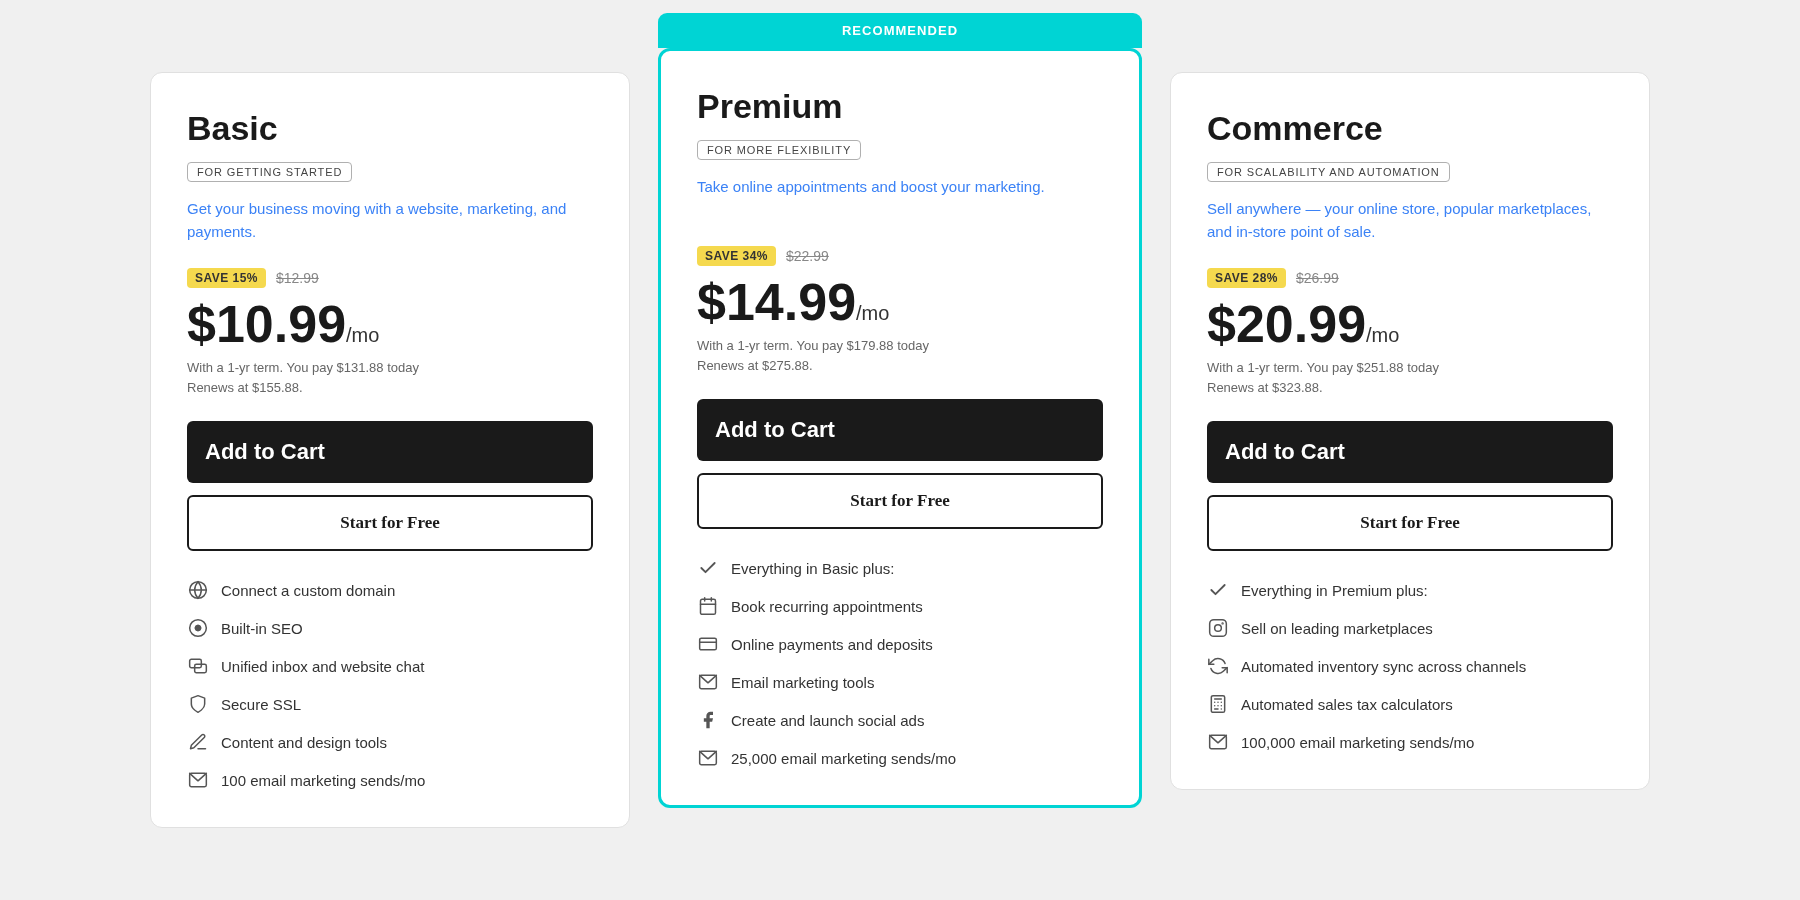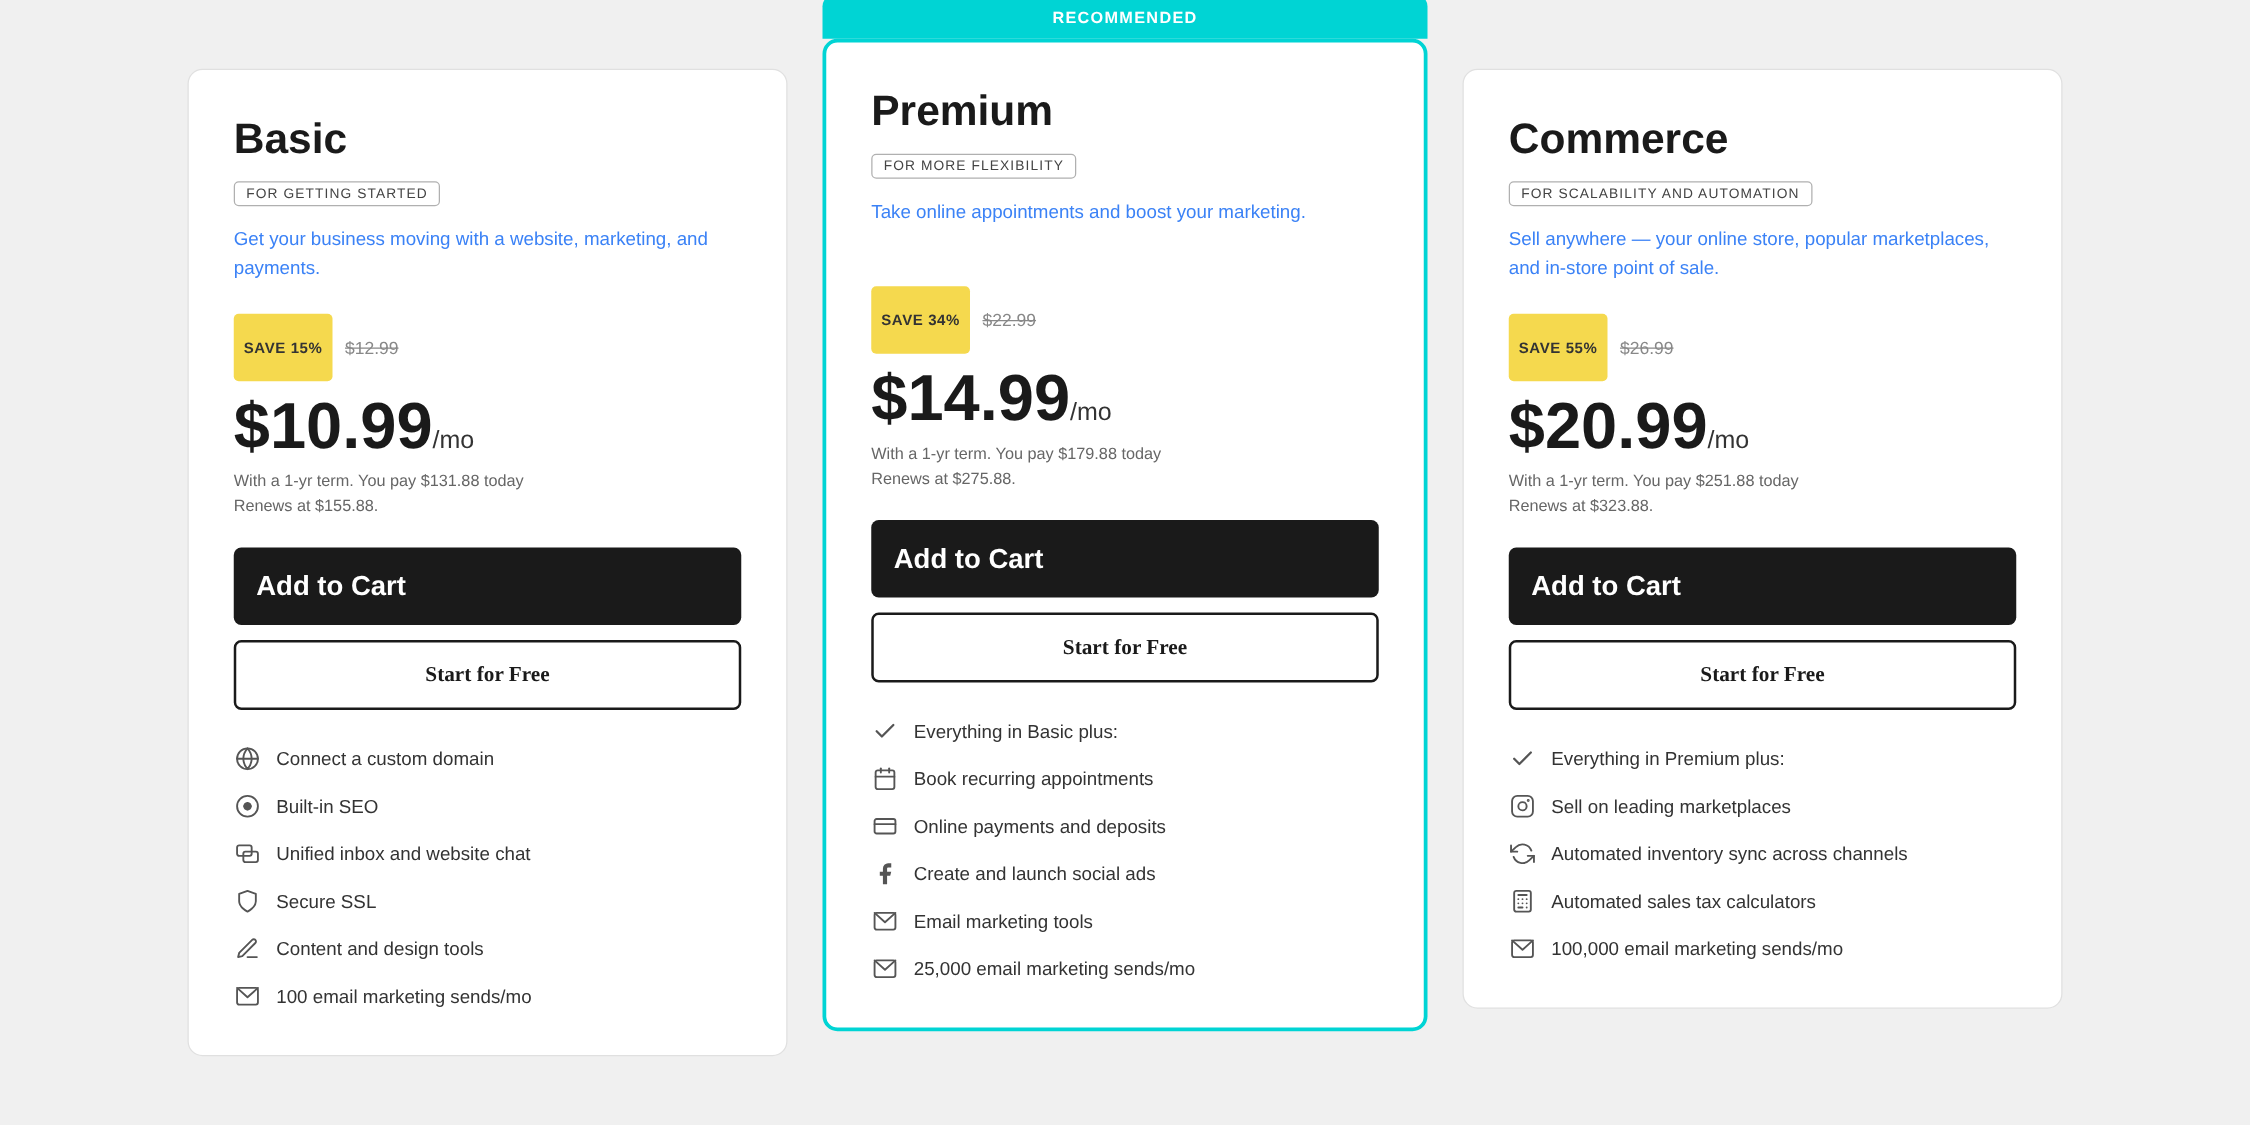--- a/index.html
+++ b/index.html
@@ -77,21 +77,21 @@
       display: flex;
       align-items: center;
       gap: 10px;
       margin-bottom: 10px;
     }
     .save-badge {
       background: #f5d94e;
       color: #333;
       font-size: 12px;
       font-weight: 700;
-      padding: 20px 8px;
+      padding: 3px 8px;
       border-radius: 4px;
       letter-spacing: 0.04em;
     }
     .original-price {
       font-size: 14px;
       color: #888;
       text-decoration: line-through;
     }
     .current-price {
       font-size: 52px;
@@ -257,47 +257,47 @@
       <span class="feature-icon">
             <svg viewBox="0 0 24 24" fill="none" stroke="#555" stroke-width="1.8" stroke-linecap="round" stroke-linejoin="round">
               <rect x="2" y="5" width="20" height="14" rx="2"></rect>
               <line x1="2" y1="10" x2="22" y2="10"></line>
             </svg>
           </span>
       <span>Online payments and deposits</span>
     </li>
         <li class="feature-item">
       <span class="feature-icon">
+            <svg viewBox="0 0 24 24" fill="none" stroke="#555" stroke-width="1.8" stroke-linecap="round" stroke-linejoin="round">
+              <rect x="2" y="4" width="20" height="16" rx="2"></rect>
+              <polyline points="2,4 12,13 22,4"></polyline>
+            </svg>
+          </span>
+      <span>Email marketing tools</span>
+    </li>
+        <li class="feature-item">
+      <span class="feature-icon">
             <svg viewBox="0 0 24 24" fill="#555">
               <path d="M18 2h-3a5 5 0 0 0-5 5v3H7v4h3v8h4v-8h3l1-4h-4V7a1 1 0 0 1 1-1h3z"></path>
             </svg>
           </span>
       <span>Create and launch social ads</span>
     </li>
         <li class="feature-item">
       <span class="feature-icon">
             <svg viewBox="0 0 24 24" fill="none" stroke="#555" stroke-width="1.8" stroke-linecap="round" stroke-linejoin="round">
               <rect x="2" y="4" width="20" height="16" rx="2"></rect>
               <polyline points="2,4 12,13 22,4"></polyline>
             </svg>
           </span>
-      <span>Email marketing tools</span>
-    </li>
-        <li class="feature-item">
-      <span class="feature-icon">
-            <svg viewBox="0 0 24 24" fill="none" stroke="#555" stroke-width="1.8" stroke-linecap="round" stroke-linejoin="round">
-              <rect x="2" y="4" width="20" height="16" rx="2"></rect>
-              <polyline points="2,4 12,13 22,4"></polyline>
-            </svg>
-          </span>
       <span>25,000 email marketing sends/mo</span>
     </li>
       </ul></div>
     <div class="plan-card"><div class="plan-name">Commerce</div><div class="plan-tag">For Scalability and Automation</div><div class="plan-description">Sell anywhere — your online store, popular marketplaces, and in-store point of sale.</div><div class="pricing-row">
-    <span class="save-badge">SAVE 55%</span>
+    <span class="save-badge">SAVE 28%</span>
     <span class="original-price">$26.99</span>
   </div><div class="current-price">$20.99<span class="per-mo">/mo</span></div><div class="price-note">With a 1-yr term. You pay $251.88 today<br>Renews at $323.88.</div><button class="btn-add-to-cart">Add to Cart</button><button class="btn-start-free">Start for Free</button><ul class="features-list">
         <li class="feature-item">
       <span class="feature-icon">
             <svg viewBox="0 0 24 24" fill="none" stroke="#555" stroke-width="2.2" stroke-linecap="round" stroke-linejoin="round">
               <polyline points="20 6 9 17 4 12"></polyline>
             </svg>
           </span>
       <span>Everything in Premium plus:</span>
     </li>

